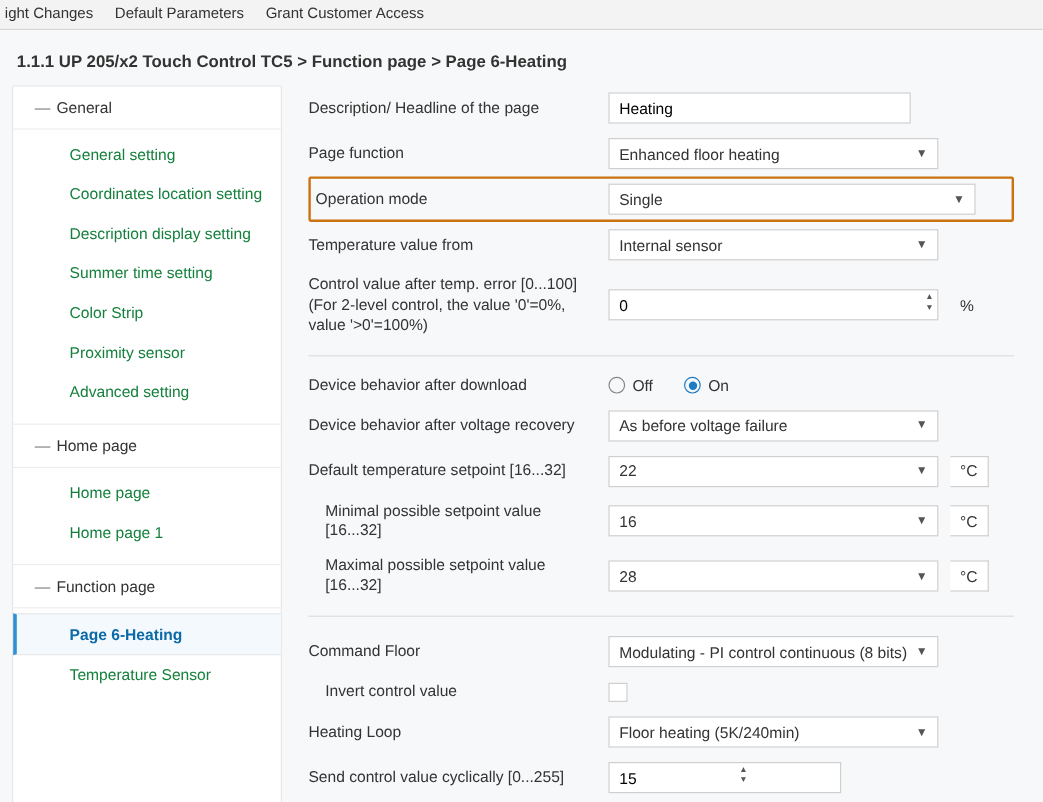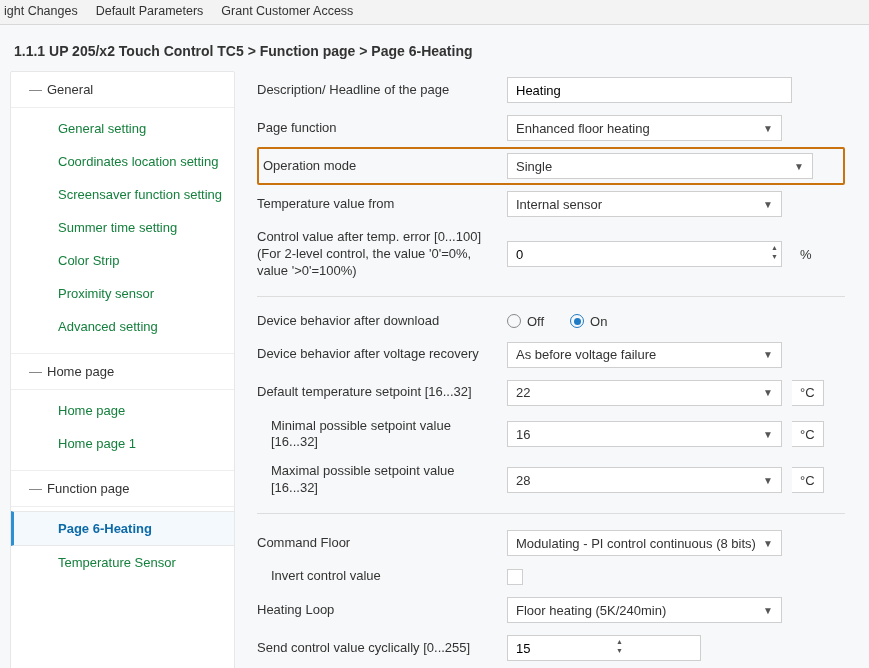--- a/index.html
+++ b/index.html
@@ -13,21 +13,21 @@
   .side-section-h { display:flex; align-items:center; padding:10px 12px 10px 18px; border-bottom:1px solid #eee; font-size:13px; color:#333; cursor:pointer;}
   .side-section-h .dash { width:18px; color:#777; }
   .side-items { padding:4px 0 10px 0; border-bottom:1px solid #eee;}
   .side-item { padding:9px 10px 9px 44px; font-size:13px; color:#15803d; cursor:pointer; border-left:3px solid transparent;}
   .side-item.active { color:#0d6aa8; font-weight:600; border-left:3px solid #2d8fd4; background:#f3f9fd; border-top:1px solid #e8e8e8; border-bottom:1px solid #e8e8e8;}
   .main { flex:1; padding:0 14px 20px 22px; }
   .row { display:flex; align-items:center; padding:6px 0; }
   .label { width:250px; font-size:13px; color:#333; line-height:1.3; padding-right:10px;}
   .label.indent { padding-left:14px; }
   .ctrl { flex:1; display:flex; align-items:center; gap:10px;}
-  .ctrl input[type=text] { width:285px; height:26px; padding:2px 8px; border:1px solid #cfcfcf; font-size:13px; background:#fff;}
+  .ctrl input[type=text] { width:252px; height:26px; padding:2px 8px; border:1px solid #cfcfcf; font-size:13px; background:#fff;}
   .select { width:275px; height:26px; border:1px solid #cfcfcf; display:flex; align-items:center; justify-content:space-between; padding:0 8px; font-size:13px; background:#fff; cursor:pointer;}
   .select .chev { font-size:10px; color:#555;}
   .row.highlight { border:2px solid #c9720e; border-radius:2px; padding:4px 4px;}
   .row.highlight .label{ width:244px;}
   .spin { position:relative; width:275px; display:flex;}
   .spin input { flex:1; height:26px; border:1px solid #cfcfcf; padding:2px 8px; font-size:13px;}
   .spin .arrows { position:absolute; right:4px; top:2px; display:flex; flex-direction:column; font-size:7px; line-height:9px; color:#555; cursor:pointer;}
   .unit { font-size:13px; color:#333; margin-left:8px;}
   .hr { border:none; border-top:1px solid #ddd; margin:10px 0;}
   .radio { display:inline-flex; align-items:center; gap:6px; margin-right:16px; cursor:pointer;}
@@ -57,21 +57,21 @@
 
   <div class="content">
     <div class="sidebar">
       <div class="side-section-h">
         <span class="dash">—</span>
         <span>General</span>
       </div>
       <div class="side-items">
         <div class="side-item">General setting</div>
         <div class="side-item">Coordinates location setting</div>
-        <div class="side-item">Screensaver function setting</div>
+        <div class="side-item">Description display setting</div>
         <div class="side-item">Summer time setting</div>
         <div class="side-item">Color Strip</div>
         <div class="side-item">Proximity sensor</div>
         <div class="side-item">Advanced setting</div>
       </div>
 
       <div class="side-section-h">
         <span class="dash">—</span>
         <span>Home page</span>
       </div>

